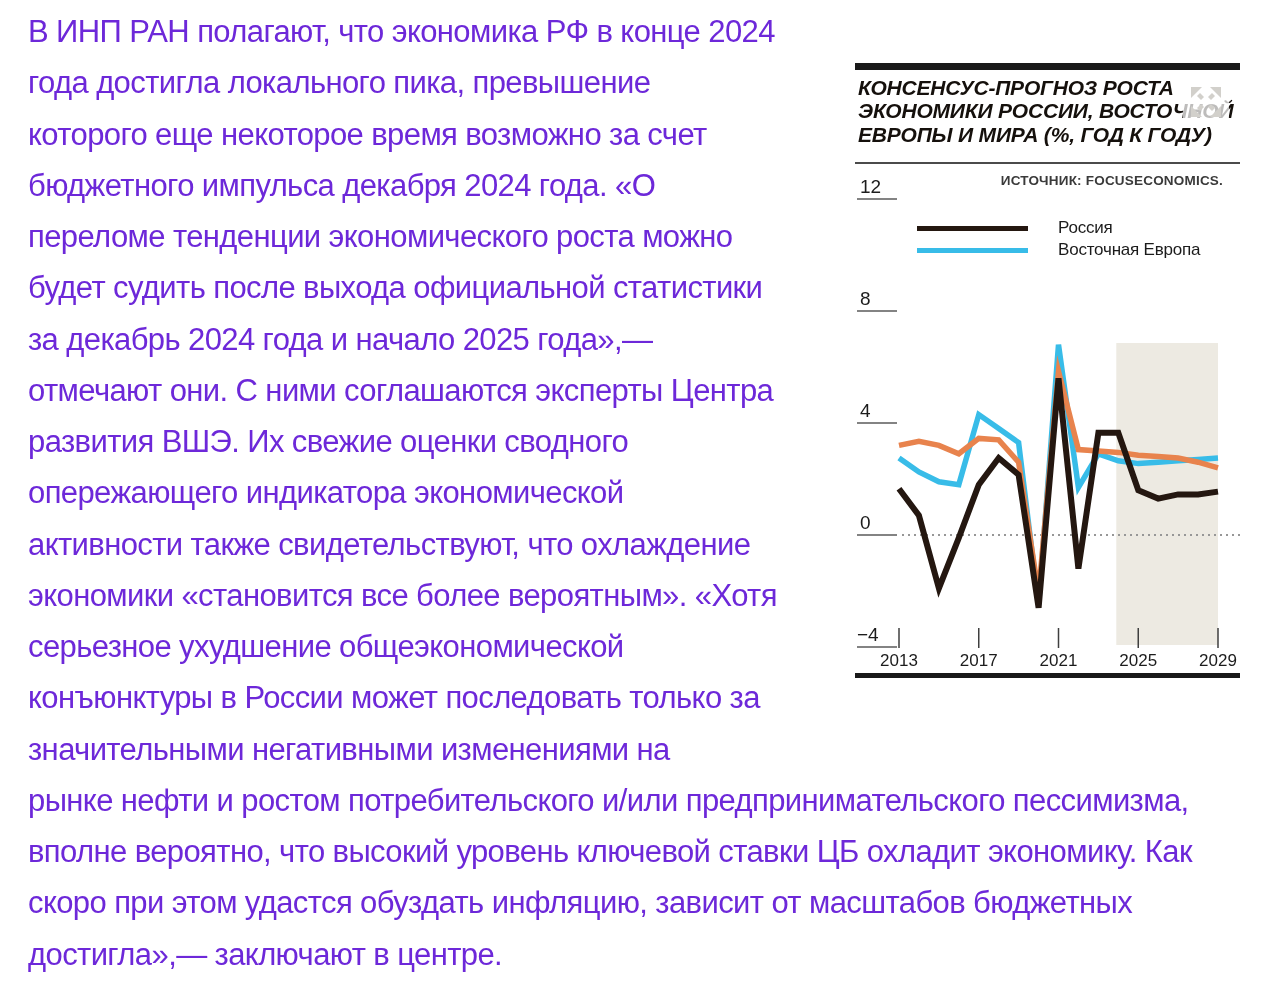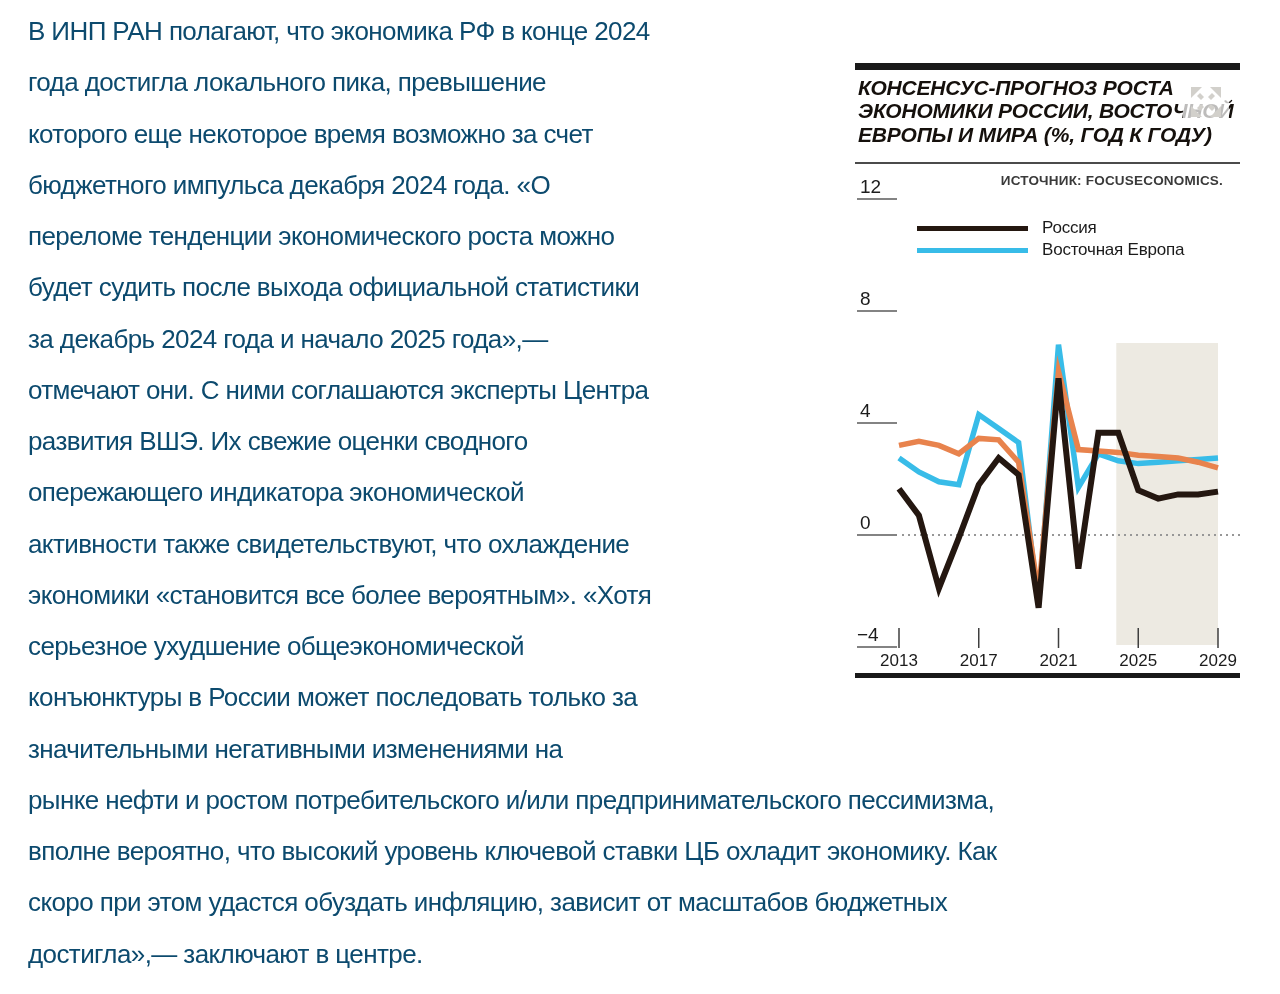--- a/index.html
+++ b/index.html
@@ -3,22 +3,22 @@
 <meta charset="utf-8">
 <style>
   html,body{margin:0;padding:0;}
   body{
     width:1280px;height:994px;position:relative;background:#ffffff;
     font-family:"Liberation Sans",sans-serif;overflow:hidden;
   }
   
   .article{
     position:absolute;left:28px;top:6px;
-    font-size:26px;letter-spacing:-0.6px;line-height:51.25px;
-    color:#0c4a6e;
+    font-size:31px;letter-spacing:-0.6px;line-height:51.25px;
+    color:#6d28d9;
   }
   .article .line{white-space:nowrap;height:51.25px;}
   
   .chart-card{
     position:absolute;left:855px;top:63px;width:385px;height:620px;background:#fff;
   }
   .chart-topbar{position:absolute;left:0;top:0;width:385px;height:7px;background:#191919;}
   .chart-bottombar{position:absolute;left:0;top:610px;width:385px;height:4.5px;background:#191919;}
   .chart-title{
     position:absolute;left:3px;top:13px;
@@ -32,21 +32,21 @@
     position:absolute;right:17px;top:110px;
     font-size:13.5px;font-weight:bold;letter-spacing:0.2px;color:#3a3a3a;white-space:nowrap;margin-left:28px;
   }
   .expand-btn{
     position:absolute;left:328px;top:16px;width:46px;height:46px;border:none;background:transparent;
     padding:0;cursor:pointer;
   }
   .plot{position:absolute;left:0;top:0;width:385px;height:620px;}
   .plot text{font-family:"Liberation Sans",sans-serif;}
   .legend{position:absolute;left:62px;top:154px;}
-  .legend-row{display:flex;align-items:center;height:22px;}
+  .legend-row{display:flex;align-items:center;height:22px;gap:16px;}
   .legend-swatch{display:inline-block;width:111px;height:5px;margin-right:14px;}
   .legend-label{font-size:17px;letter-spacing:-0.2px;color:#1b1b1b;white-space:nowrap;}
 </style>
 </head>
 <body>
 
 <div class="article">
   <div class="line">В ИНП РАН полагают, что экономика РФ в конце 2024</div>
   <div class="line">года достигла локального пика, превышение</div>
   <div class="line">которого еще некоторое время возможно за счет</div>

